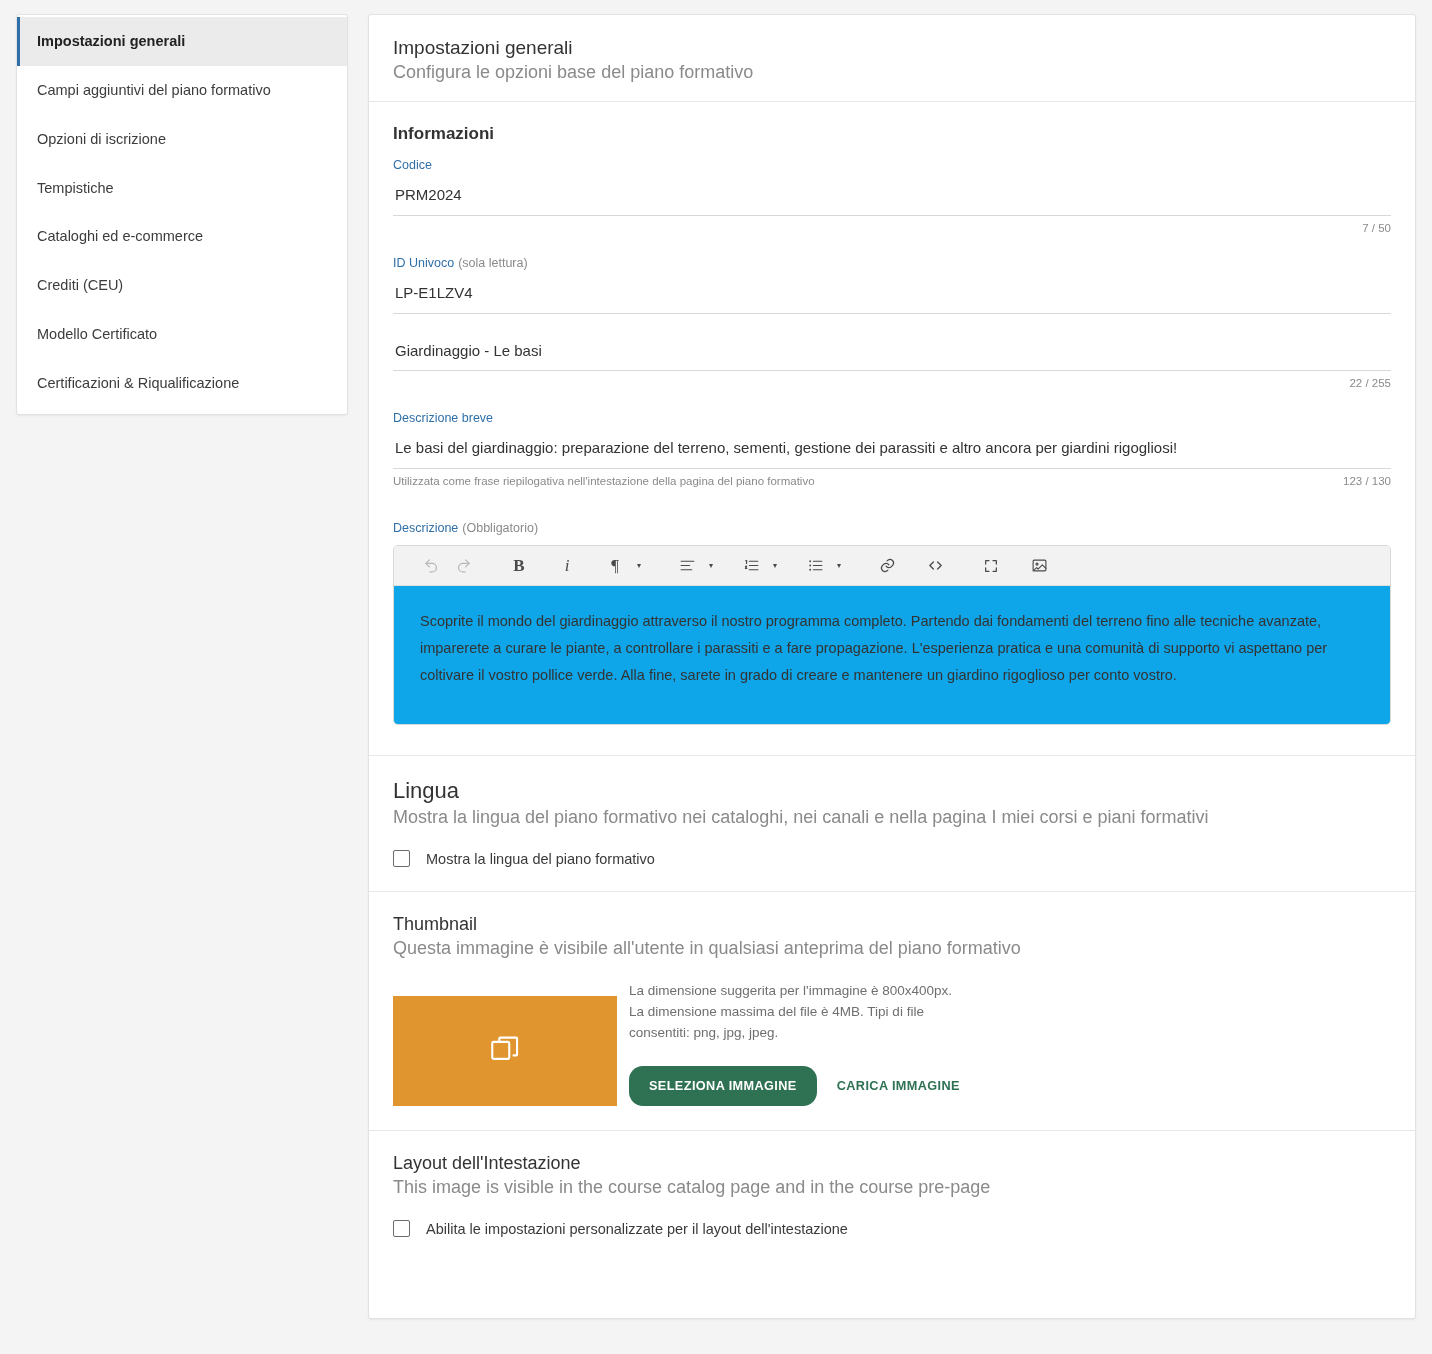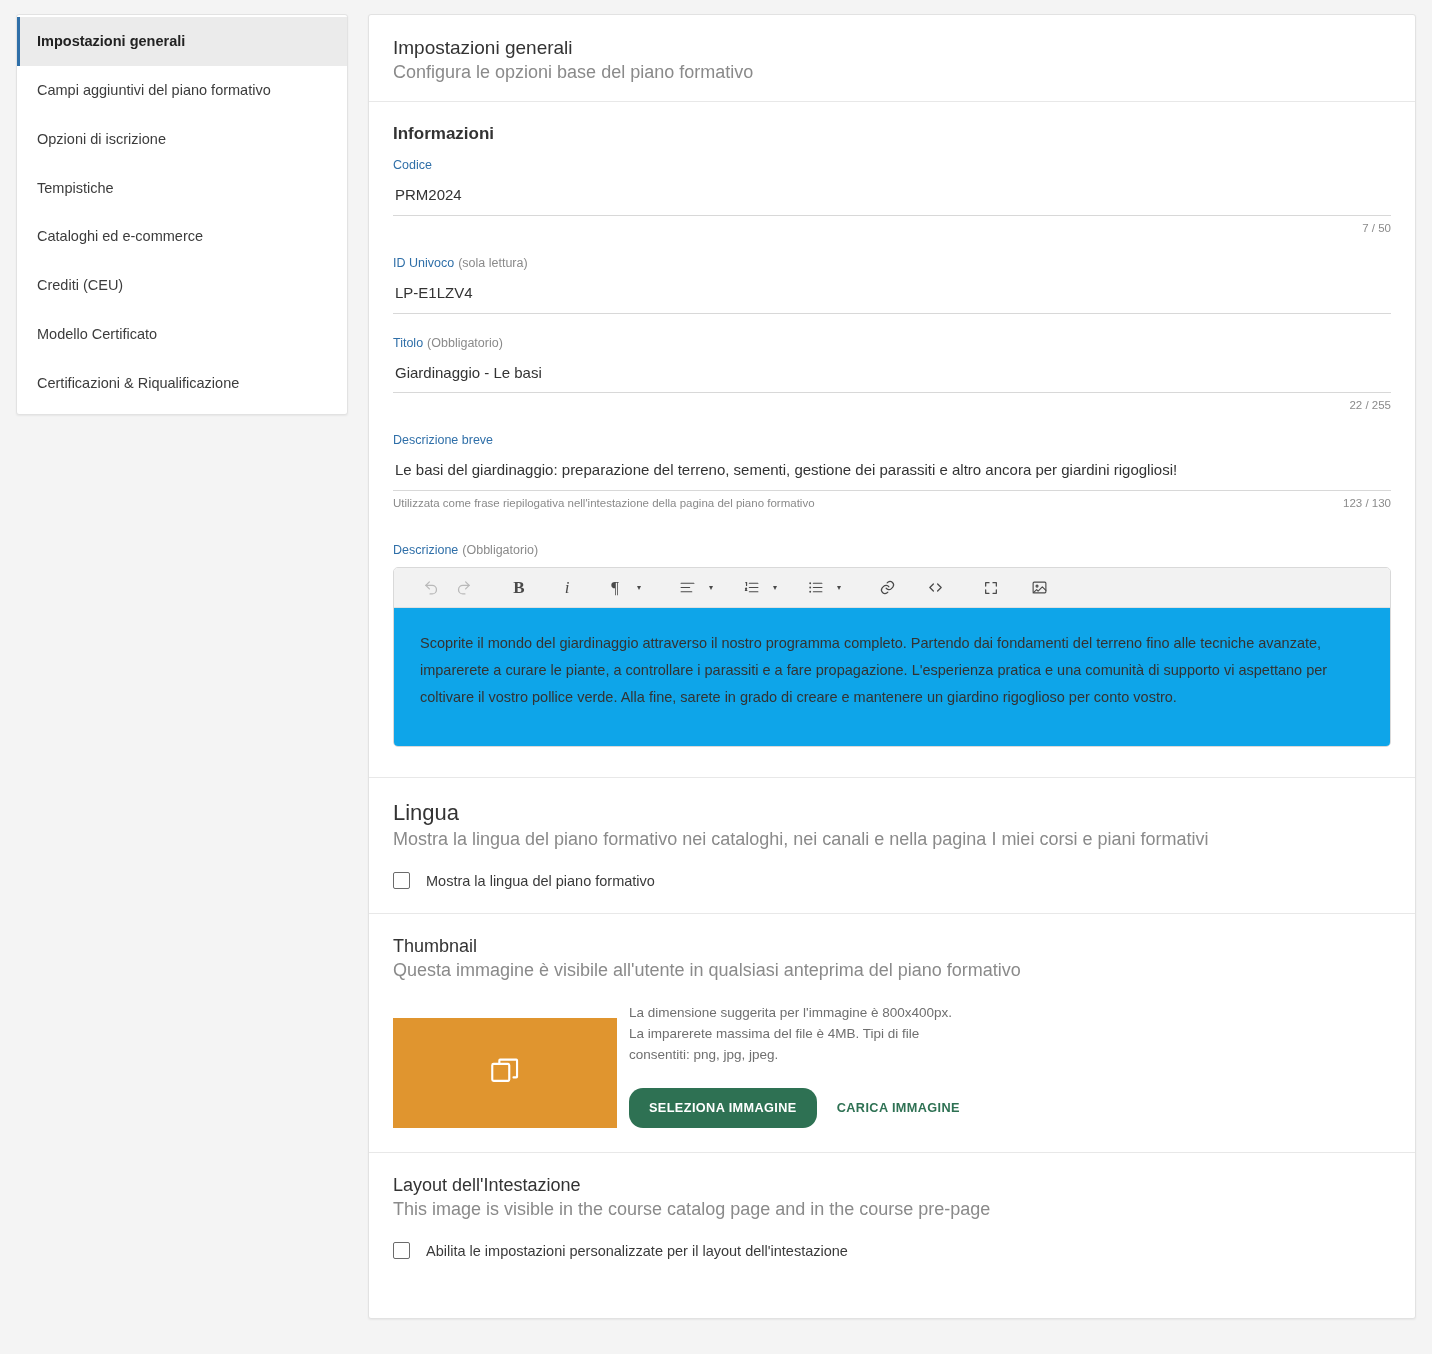--- a/index.html
+++ b/index.html
@@ -284,23 +284,20 @@
       </div>
 
       <div class="field">
         <div class="field-label">
           <span>ID Univoco</span><span class="muted">(sola lettura)</span>
         </div>
         <div class="field-value">LP-E1LZV4</div>
       </div>
 
       <div class="field">
-        <div class="field-label">
-          <span>Titolo</span><span class="muted">(Obbligatorio)</span>
-        </div>
         <div class="field-value">Giardinaggio - Le basi</div>
         <div class="field-meta">
           <span class="hint"></span>
           <span class="count">22 / 255</span>
         </div>
       </div>
 
       <div class="field">
         <div class="field-label">Descrizione breve</div>
         <div class="field-value">Le basi del giardinaggio: preparazione del terreno, sementi, gestione dei parassiti e altro ancora per giardini rigogliosi!</div>
@@ -416,21 +413,21 @@
         <div class="thumb-img">
           <span>
             <svg width="34" height="34" viewBox="0 0 24 24" fill="none" stroke="#ffffff" stroke-width="1.5" stroke-linecap="round" stroke-linejoin="round">
                 <rect x="3" y="7" width="12" height="12" rx="1"></rect>
                 <path d="M8 7V4.5a.5.5 0 0 1 .5-.5H20a.5.5 0 0 1 .5.5V16a.5.5 0 0 1-.5.5h-2"></path>
               </svg>
           </span>
         </div>
         <div class="thumb-info">
           <p>La dimensione suggerita per l'immagine è 800x400px.</p>
-          <p>La imparerete massima del file è 4MB. Tipi di file</p>
+          <p>La dimensione massima del file è 4MB. Tipi di file</p>
           <p>consentiti: png, jpg, jpeg.</p>
           <div class="thumb-actions">
             <button class="btn-primary">SELEZIONA IMMAGINE</button>
             <button class="btn-link">CARICA IMMAGINE</button>
           </div>
         </div>
       </div>
     </div>
 
     <div class="section" style="padding-bottom:40px;">

